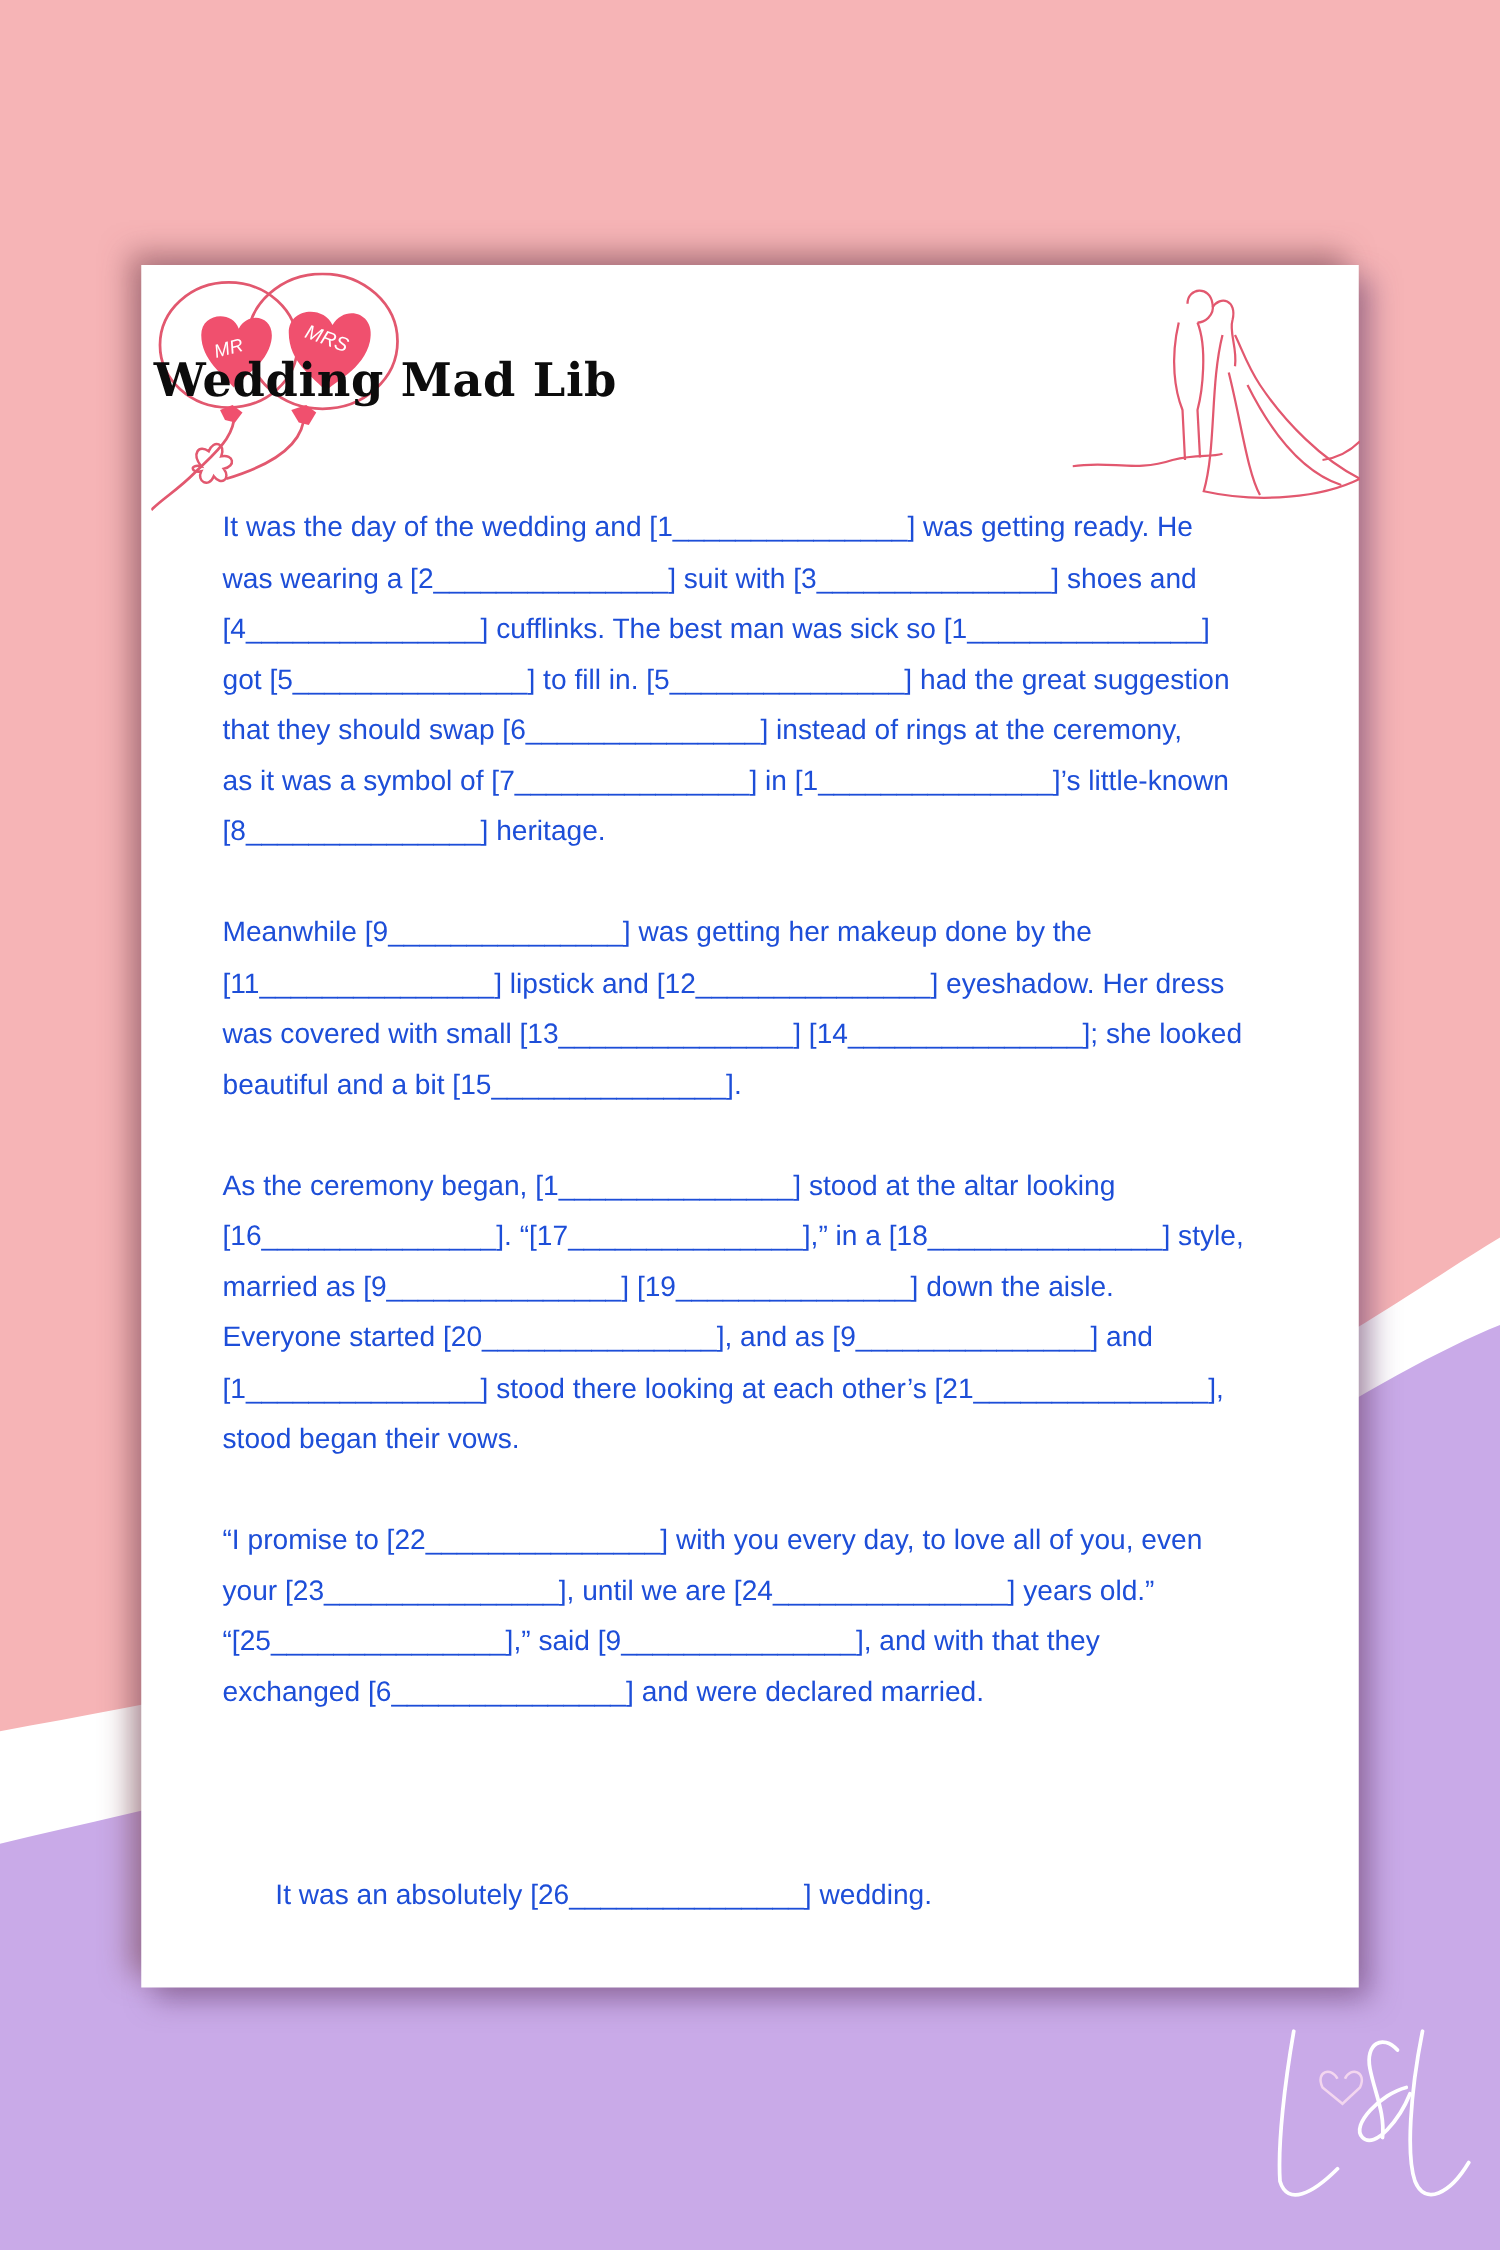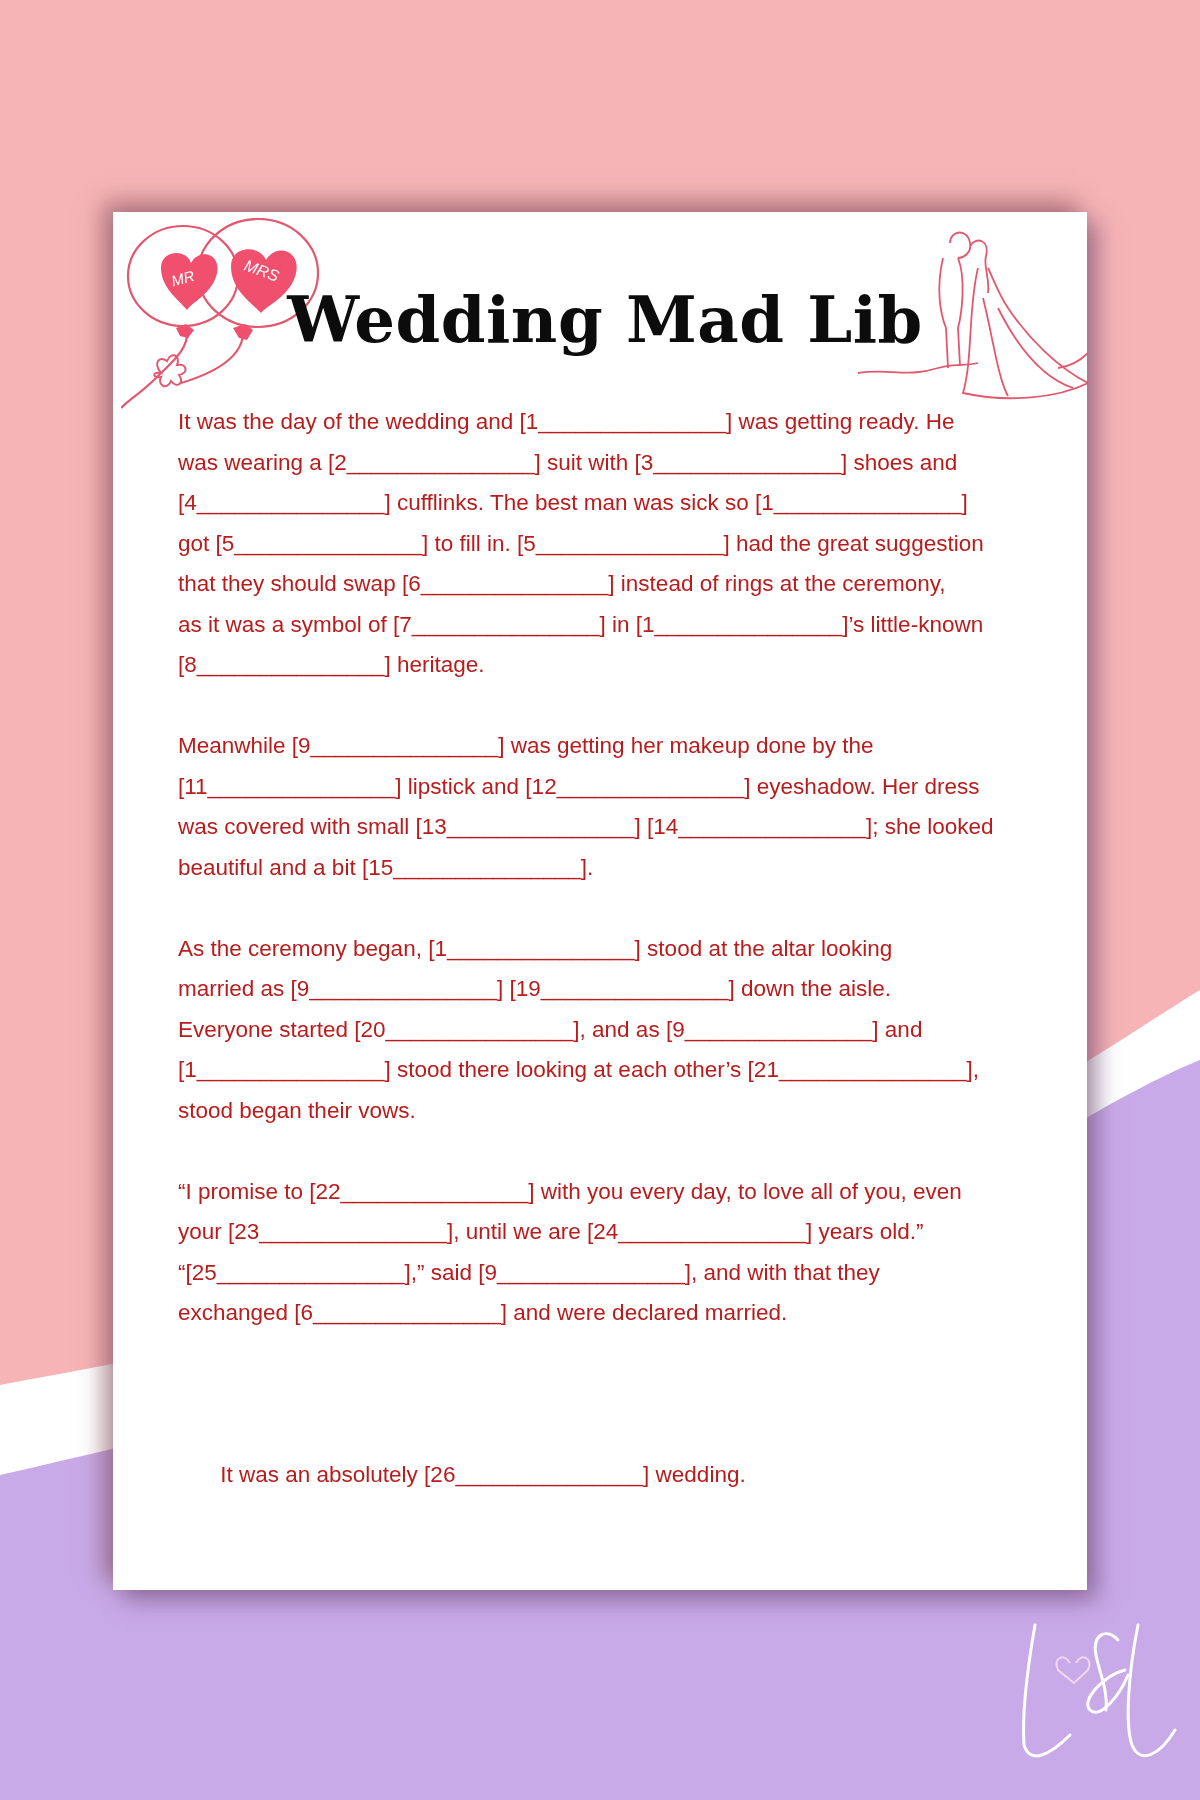--- a/index.html
+++ b/index.html
@@ -8,30 +8,30 @@
     background:#f6b4b6;
     font-family:"Liberation Sans", sans-serif;
   }
   .bg-wave { position:absolute; left:0; top:0; width:1200px; height:1800px; }
   .paper {
     position:absolute; left:113px; top:212px; width:974px; height:1378px;
     background:#ffffff;
     box-shadow: -10px -10px 22px rgba(120,70,80,0.55), 10px 10px 22px rgba(100,60,110,0.55);
   }
   .title {
-    position:absolute; left:0; width:974px; top:70px; text-align:center;
-    font-family:"DejaVu Serif", serif; font-weight:bold; font-size:64px;
+    position:absolute; left:0; width:974px; top:70px; 
+    font-family:"DejaVu Serif", serif; font-weight:bold; font-size:37px;
     letter-spacing:0.5px; color:#0c0c0c;
     padding-left:10px; box-sizing:border-box;
   }
   .balloons { position:absolute; left:8px; top:6px; width:205px; height:200px; }
   .couple { position:absolute; left:745px; top:6px; width:230px; height:200px; }
   .story {
     position:absolute; left:65px; top:190px; width:870px;
-    font-size:22.5px; color:#b91c1c; line-height:40.5px;
+    font-size:22.5px; color:#1d4ed8; line-height:40.5px;
   }
   .para { margin:0 0 40.5px 0; white-space:nowrap; }
   .line { display:block; height:40.5px; }
   .logo { position:absolute; left:1010px; top:1615px; width:170px; height:160px; }
 </style>
 </head>
 <body>
 
 <svg class="bg-wave" viewBox="0 0 1200 1800" preserveAspectRatio="none">
   <rect x="0" y="0" width="1200" height="1800" fill="#f6b4b6"></rect>
@@ -83,20 +83,21 @@
       <span class="line">[8_______________] heritage.</span>
     </div>
     <div class="para">
       <span class="line">Meanwhile [9_______________] was getting her makeup done by the</span>
       <span class="line">[11_______________] lipstick and [12_______________] eyeshadow. Her dress</span>
       <span class="line">was covered with small [13_______________] [14_______________]; she looked</span>
       <span class="line">beautiful and a bit [15_______________].</span>
     </div>
     <div class="para">
       <span class="line">As the ceremony began, [1_______________] stood at the altar looking</span>
+      <span class="line">[16_______________]. “[17_______________],” in a [18_______________] style,</span>
       <span class="line">married as [9_______________] [19_______________] down the aisle.</span>
       <span class="line">Everyone started [20_______________], and as [9_______________] and</span>
       <span class="line">[1_______________] stood there looking at each other’s [21_______________],</span>
       <span class="line">stood began their vows.</span>
     </div>
     <div class="para">
       <span class="line">“I promise to [22_______________] with you every day, to love all of you, even</span>
       <span class="line">your [23_______________], until we are [24_______________] years old.”</span>
       <span class="line">“[25_______________],” said [9_______________], and with that they</span>
       <span class="line">exchanged [6_______________] and were declared married.</span>

